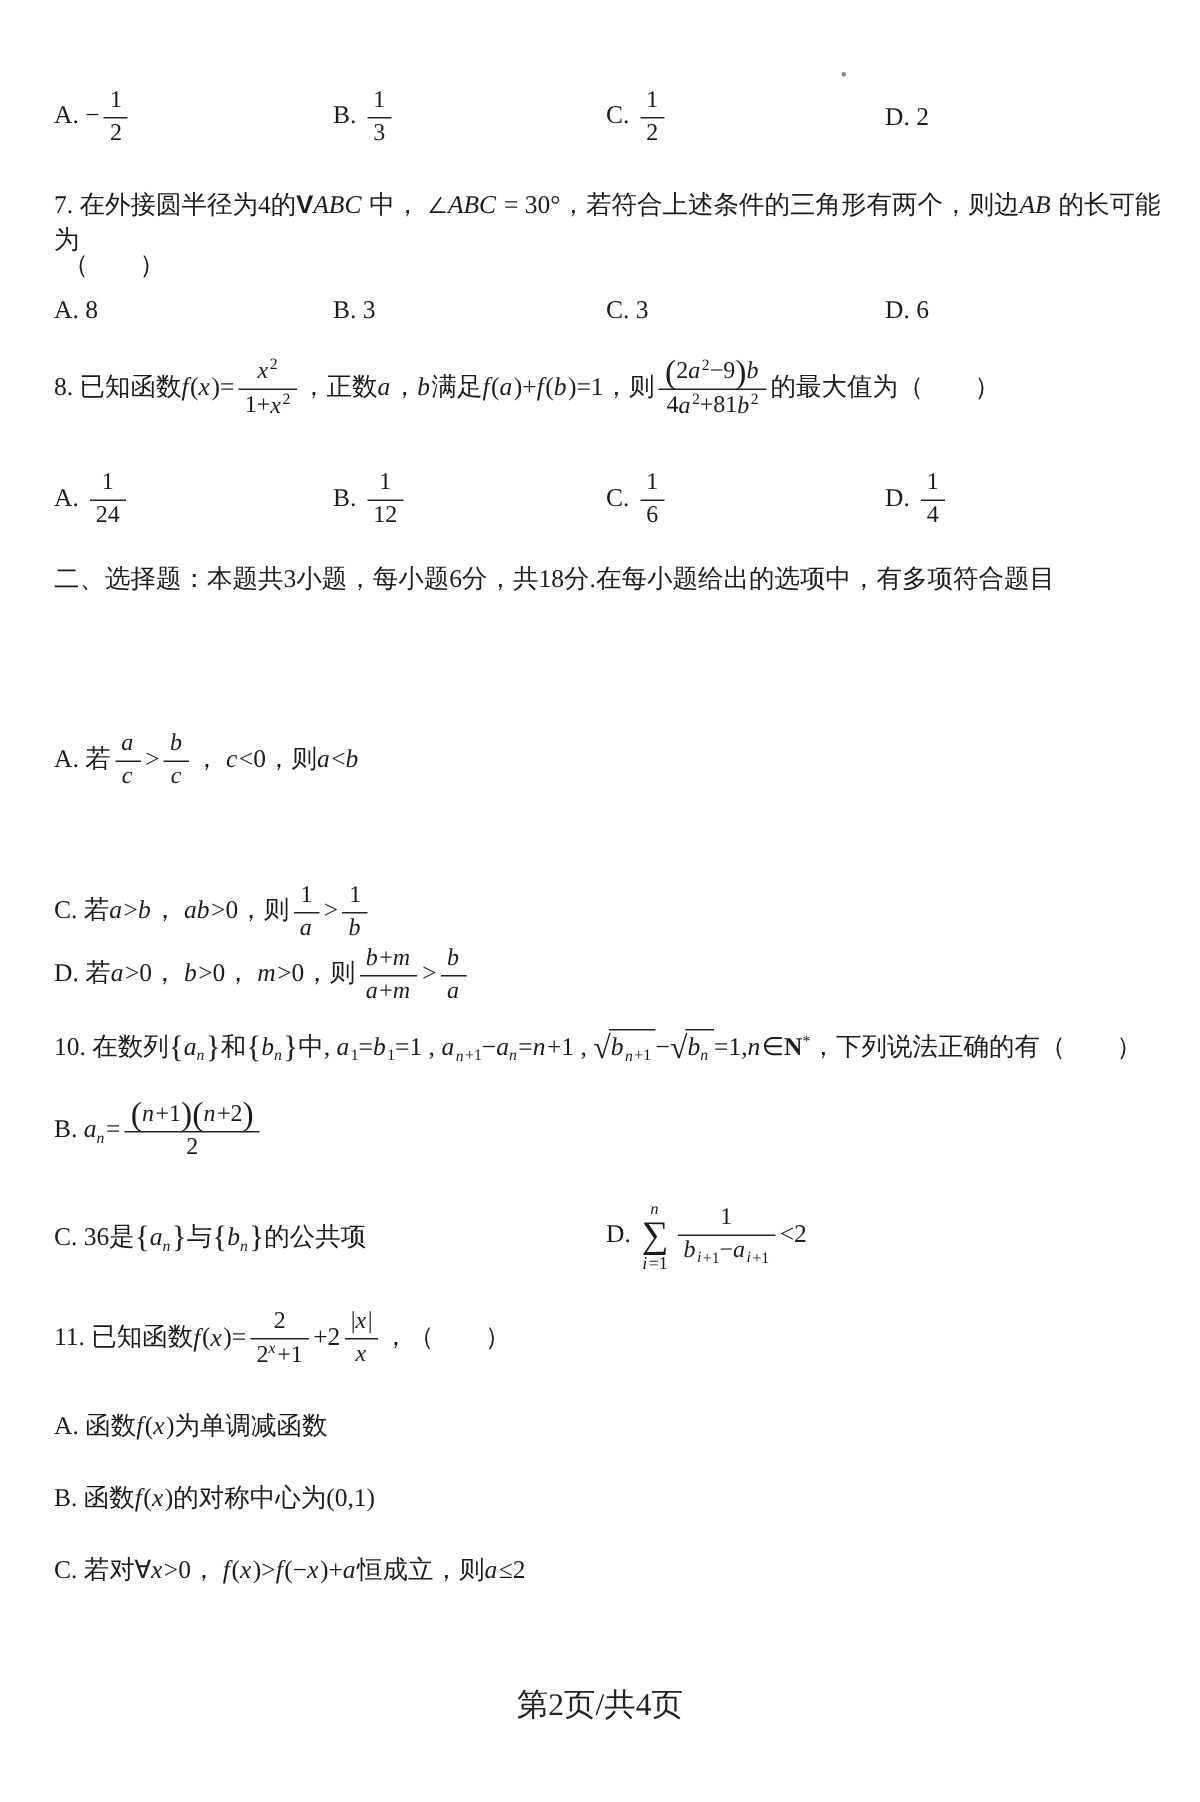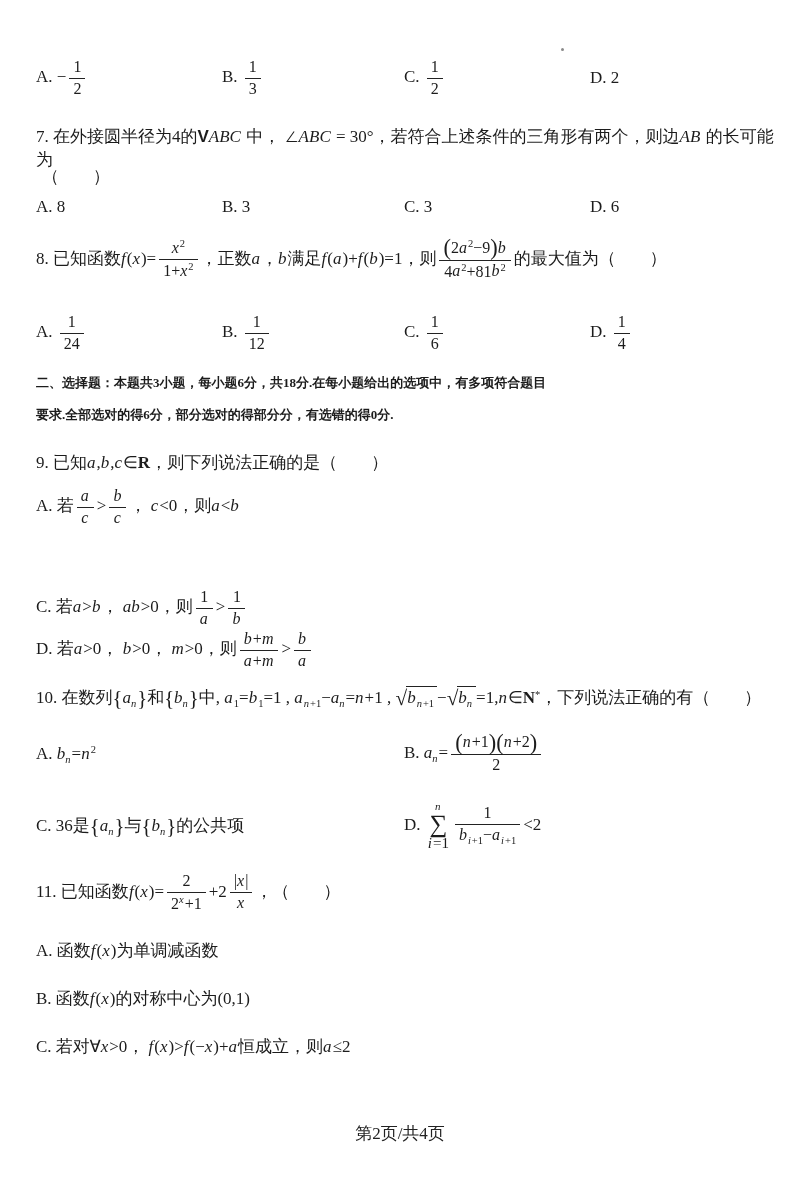--- a/index.html
+++ b/index.html
@@ -31,21 +31,21 @@
   }
   .row2 {
     position: absolute;
     left: 36px;
     right: 20px;
     display: grid;
     grid-template-columns: 368px 1fr;
     align-items: center;
     font-size: 17px;
   }
-  .bold { font-weight: bold; font-size: 13px; line-height: 1.3; }
+  .bold { font-weight: normal; font-size: 17px; line-height: 1.3; }
   i { font-style: italic; padding-right: 1px; }
   sup, sub { font-size: 10.5px; }
   sub { vertical-align: -0.35em; }
   sup { vertical-align: 0.55em; }
   
   .fr {
     display: inline-flex;
     flex-direction: column;
     text-align: center;
     vertical-align: middle;
@@ -65,28 +65,28 @@
   .sum {
     display: inline-flex;
     flex-direction: column;
     align-items: center;
     vertical-align: middle;
     line-height: 1;
     margin: 0 3px;
   }
   .sum .st { font-size: 11px; }
   .sum .ss { font-size: 25px; line-height: 0.95; }
-  .sum .sb { font-size: 15px; }
+  .sum .sb { font-size: 12px; }
   .tri { font-weight: bold; font-style: normal; font-family: "Liberation Sans", sans-serif; }
   .footer {
     position: absolute;
     left: 0; right: 0;
     top: 1122px;
     text-align: center;
-    font-size: 17px;
+    font-size: 21px;
     color: #222;
   }
   .speck {
     position: absolute;
     left: 561px; top: 48px;
     width: 3px; height: 3px;
     background: #8a8a8a;
     border-radius: 50%;
   }
 </style>
@@ -142,23 +142,21 @@
           <span class="nu">1</span>
           <span class="de">6</span>
         </span></span>
     <span>D. <span class="fr">
           <span class="nu">1</span>
           <span class="de">4</span>
         </span></span>
   </div>
 
   <div class="line bold" style="top:375px">二、选择题：本题共3小题，每小题6分，共18分.在每小题给出的选项中，有多项符合题目</div>
-  <div class="line bold" style="top:407px">要求.全部选对的得6分，部分选对的得部分分，有选错的得0分.</div>
-
-  <div class="line" style="top:452px">9. 已知<i>a</i>,<i>b</i>,<i>c</i>∈<b>R</b>，则下列说法正确的是（　　）</div>
+
   <div class="line" style="top:487px">A. 若<span class="fr">
         <span class="nu"><i>a</i></span>
         <span class="de"><i>c</i></span>
       </span>&gt;<span class="fr">
         <span class="nu"><i>b</i></span>
         <span class="de"><i>c</i></span>
       </span>， <i>c</i>&lt;0，则<i>a</i>&lt;<i>b</i></div>
   <div class="line" style="top:588px">C. 若<i>a</i>&gt;<i>b</i>， <i>ab</i>&gt;0，则<span class="fr">
         <span class="nu">1</span>
         <span class="de"><i>a</i></span>
@@ -169,21 +167,20 @@
   <div class="line" style="top:630px">D. 若<i>a</i>&gt;0， <i>b</i>&gt;0， <i>m</i>&gt;0，则<span class="fr">
         <span class="nu"><i>b</i>+<i>m</i></span>
         <span class="de"><i>a</i>+<i>m</i></span>
       </span>&gt;<span class="fr">
         <span class="nu"><i>b</i></span>
         <span class="de"><i>a</i></span>
       </span></div>
 
   <div class="line" style="top:684px">10. 在数列<span class="bc">{</span><i>a<sub>n</sub></i><span class="bc">}</span>和<span class="bc">{</span><i>b<sub>n</sub></i><span class="bc">}</span>中, <i>a</i><sub>1</sub>=<i>b</i><sub>1</sub>=1 , <i>a</i><sub><i>n</i>+1</sub>−<i>a<sub>n</sub></i>=<i>n</i>+1 , <span class="rad">√</span><span class="ov"><i>b</i><sub><i>n</i>+1</sub></span>−<span class="rad">√</span><span class="ov"><i>b<sub>n</sub></i></span>=1,<i>n</i>∈<b>N</b><sup>*</sup>，下列说法正确的有（　　）</div>
   <div class="row2" style="top:733px">
-    <span>A. <i>b<sub>n</sub></i>=<i>n</i><sup>2</sup></span>
     <span>B. <i>a<sub>n</sub></i>=<span class="fr">
           <span class="nu"><span class="bp">(</span><i>n</i>+1<span class="bp">)</span><span class="bp">(</span><i>n</i>+2<span class="bp">)</span></span>
           <span class="de">2</span>
         </span></span>
   </div>
   <div class="row2" style="top:801px">
     <span>C. 36是<span class="bc">{</span><i>a<sub>n</sub></i><span class="bc">}</span>与<span class="bc">{</span><i>b<sub>n</sub></i><span class="bc">}</span>的公共项</span>
     <span>D. <span class="sum">
           <span class="st"><i>n</i></span>
           <span class="ss">∑</span>

